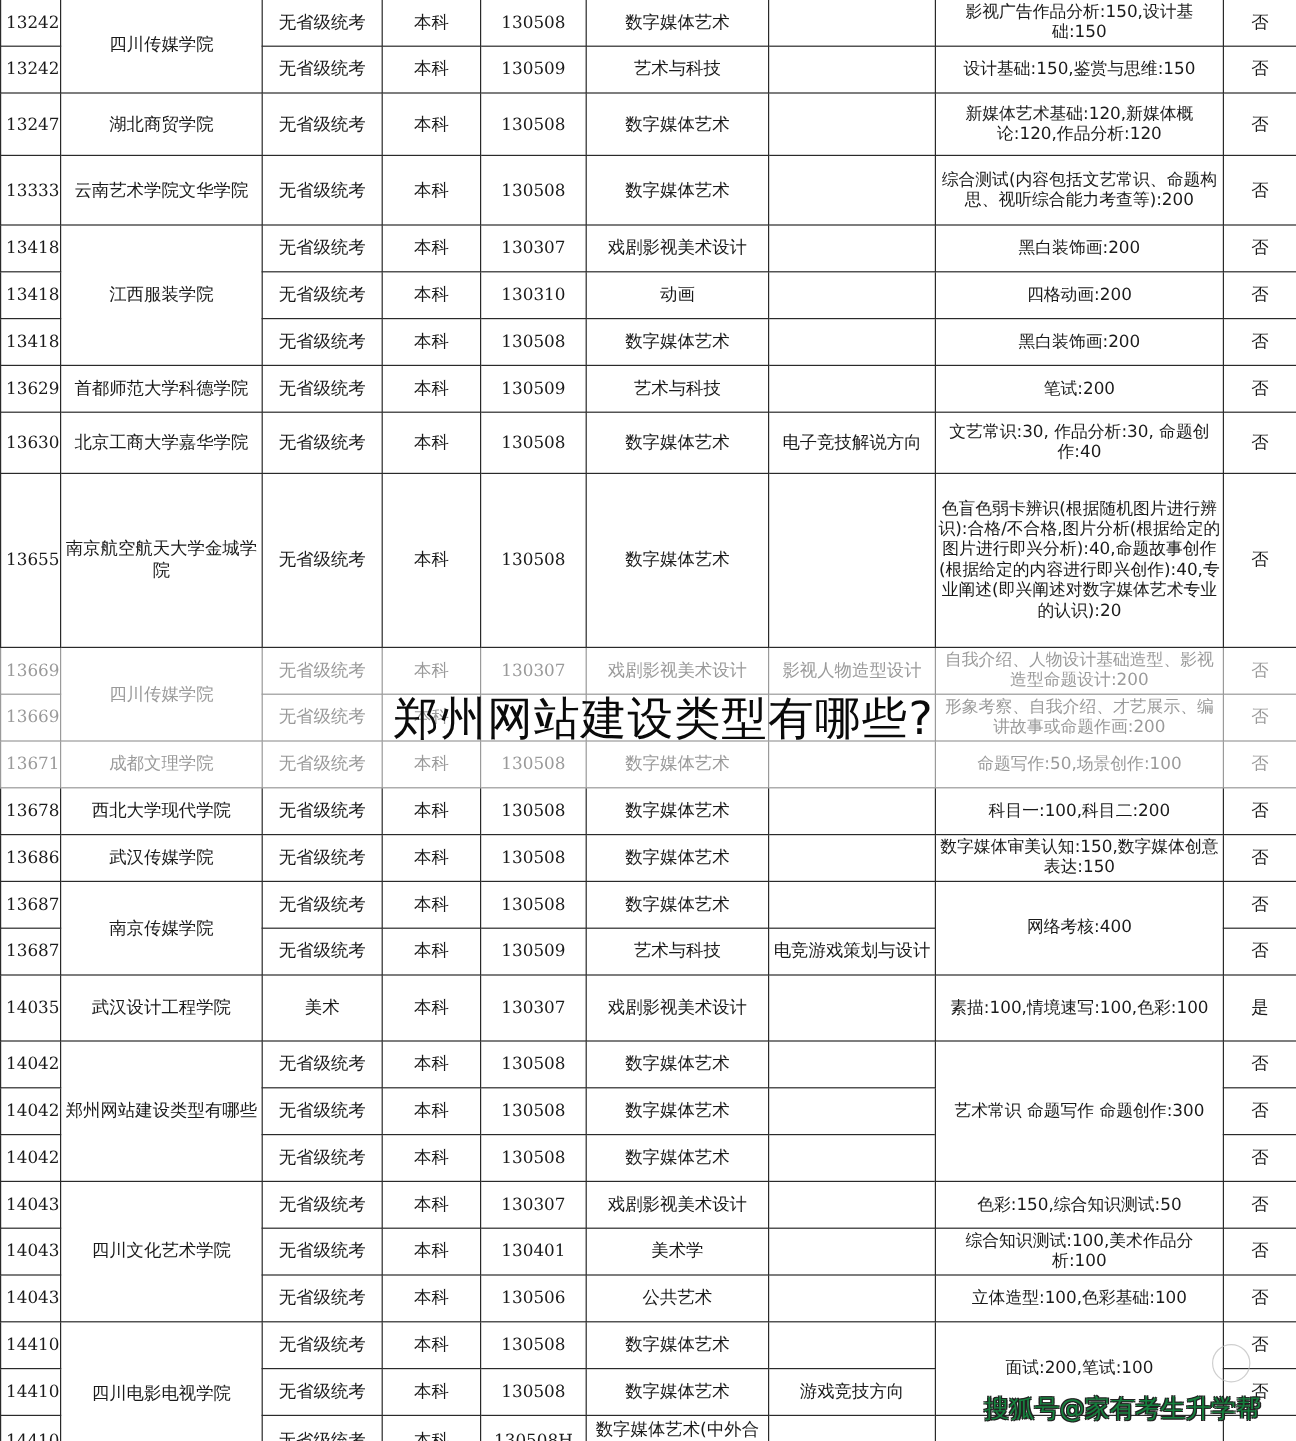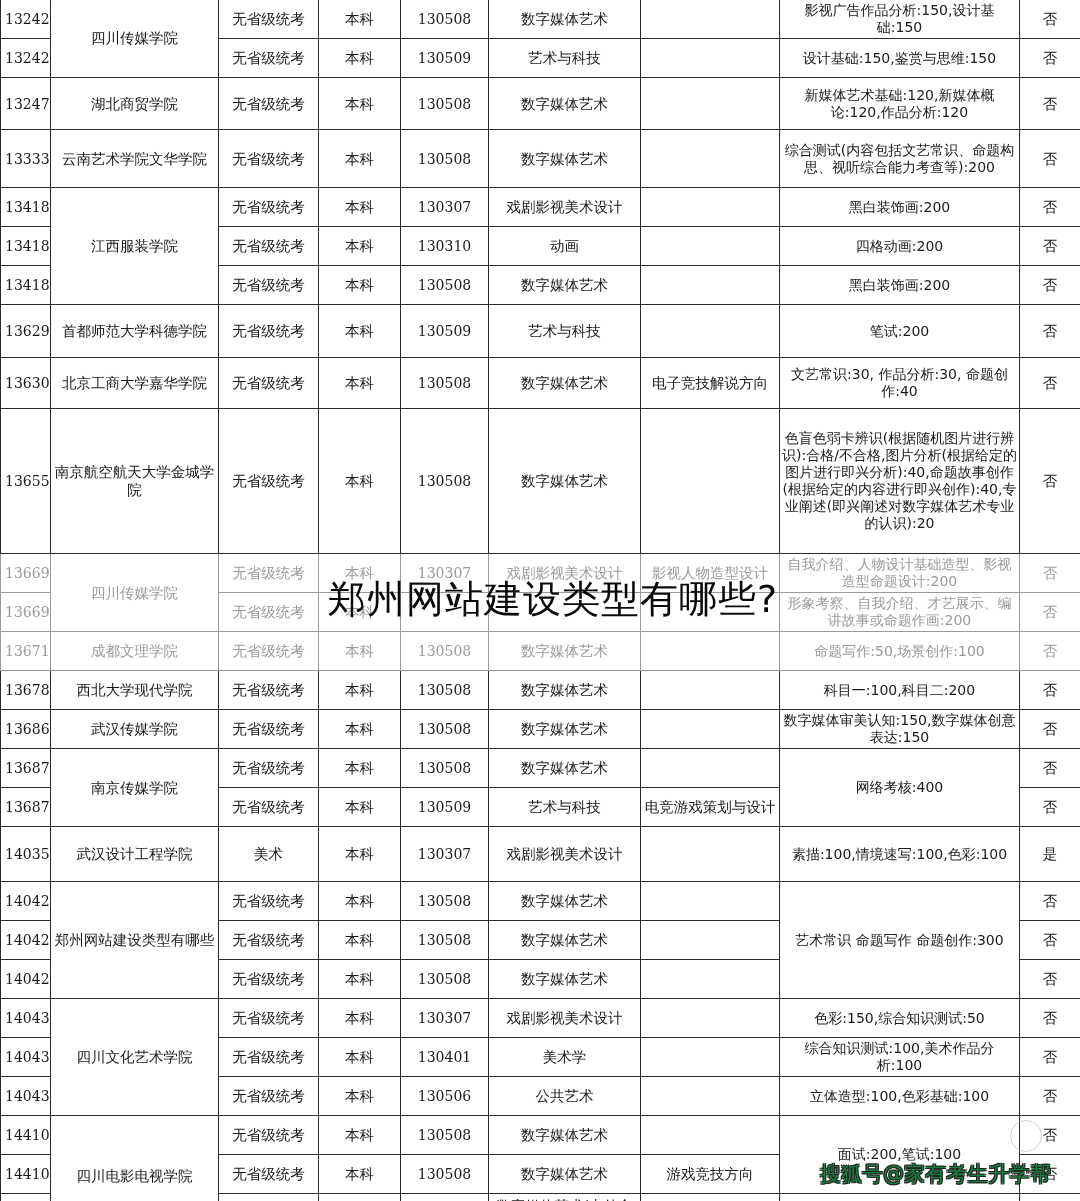--- a/index.html
+++ b/index.html
@@ -112,21 +112,21 @@
       <td class="code">13418</td>
       <td>无省级统考</td>
       <td>本科</td>
       <td class="major-code">130508</td>
       <td>数字媒体艺术</td>
       <td></td>
       <td class="score">黑白装饰画:200</td>
       <td>否</td>
     </tr>
 
-    <tr style="height:53px">
+    <tr style="height:39px">
       <td class="code">13629</td>
       <td>首都师范大学科德学院</td>
       <td>无省级统考</td>
       <td>本科</td>
       <td class="major-code">130509</td>
       <td>艺术与科技</td>
       <td></td>
       <td class="score">笔试:200</td>
       <td>否</td>
     </tr>

